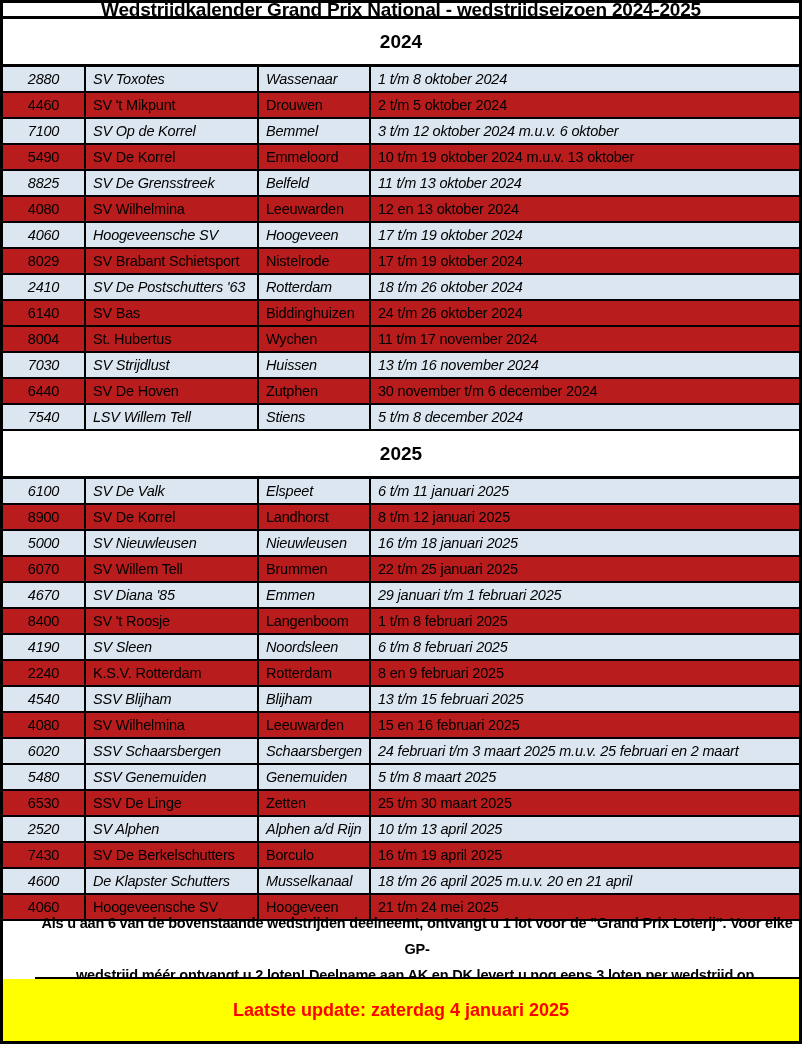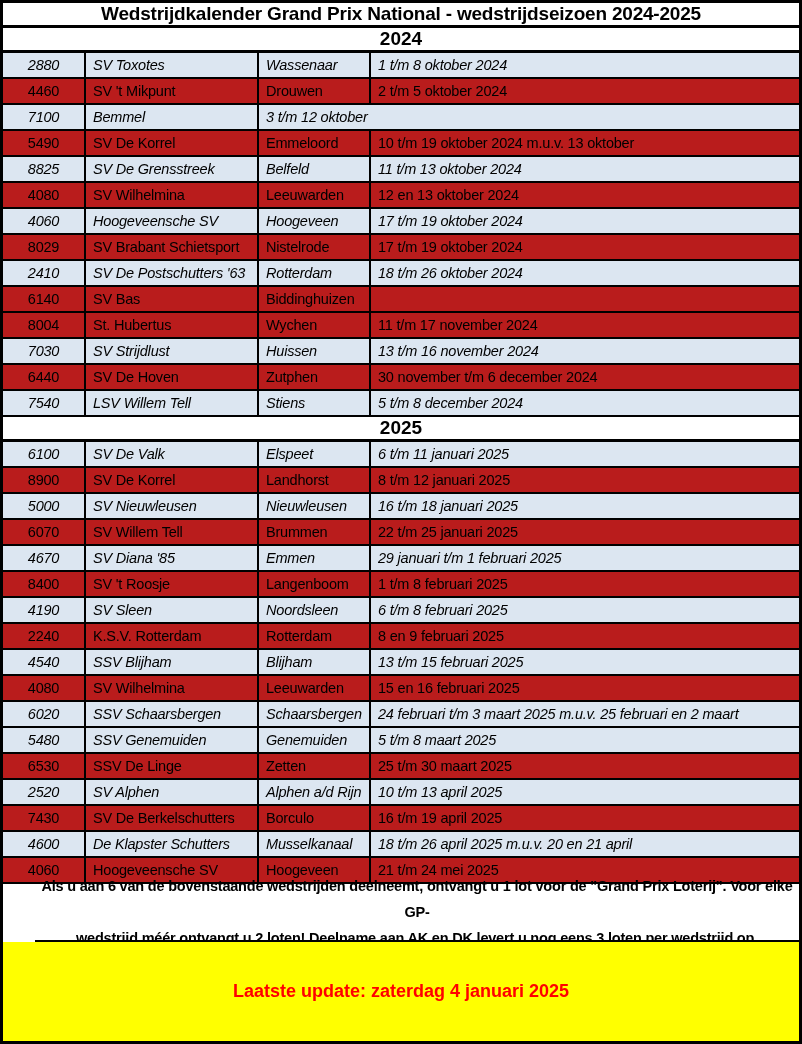--- a/index.html
+++ b/index.html
@@ -14,32 +14,32 @@
     height: 1044px;
     border: 3px solid var(--border, #000);
     display: flex;
     flex-direction: column;
     font-family: "Liberation Sans", sans-serif;
     color: #000;
     background: #fff;
   }
   .title-bar {
     box-sizing: border-box;
-    height: 25px;
+    height: 16px;
     border-bottom: 3px solid var(--border, #000);
     display: flex;
     align-items: center;
     justify-content: center;
     font-weight: bold;
     font-size: 19px;
     letter-spacing: -0.2px;
   }
   .section-header {
     box-sizing: border-box;
-    height: 25px;
+    height: 48px;
     border-bottom: 3px solid var(--border, #000);
     display: flex;
     align-items: center;
     justify-content: center;
     font-weight: bold;
     font-size: 19px;
     background: #fff;
   }
   .row {
     box-sizing: border-box;
@@ -111,20 +111,21 @@
 
   <div class="row">
     <div class="cell c-code">4460</div>
     <div class="cell c-club">SV 't Mikpunt</div>
     <div class="cell c-place">Drouwen</div>
     <div class="cell c-dates">2 t/m 5 oktober 2024</div>
   </div>
 
   <div class="row alt">
     <div class="cell c-code">7100</div>
+    <div class="cell c-club">SV Op de Korrel</div>
     <div class="cell c-place">Bemmel</div>
     <div class="cell c-dates">3 t/m 12 oktober 2024 m.u.v. 6 oktober</div>
   </div>
 
   <div class="row">
     <div class="cell c-code">5490</div>
     <div class="cell c-club">SV De Korrel</div>
     <div class="cell c-place">Emmeloord</div>
     <div class="cell c-dates">10 t/m 19 oktober 2024 m.u.v. 13 oktober</div>
   </div>
@@ -161,20 +162,21 @@
     <div class="cell c-code">2410</div>
     <div class="cell c-club">SV De Postschutters '63</div>
     <div class="cell c-place">Rotterdam</div>
     <div class="cell c-dates">18 t/m 26 oktober 2024</div>
   </div>
 
   <div class="row">
     <div class="cell c-code">6140</div>
     <div class="cell c-club">SV Bas</div>
     <div class="cell c-place">Biddinghuizen</div>
+    <div class="cell c-dates">24 t/m 26 oktober 2024</div>
   </div>
 
 
   <div class="row">
     <div class="cell c-code">8004</div>
     <div class="cell c-club">St. Hubertus</div>
     <div class="cell c-place">Wychen</div>
     <div class="cell c-dates">11 t/m 17 november 2024</div>
   </div>
 

